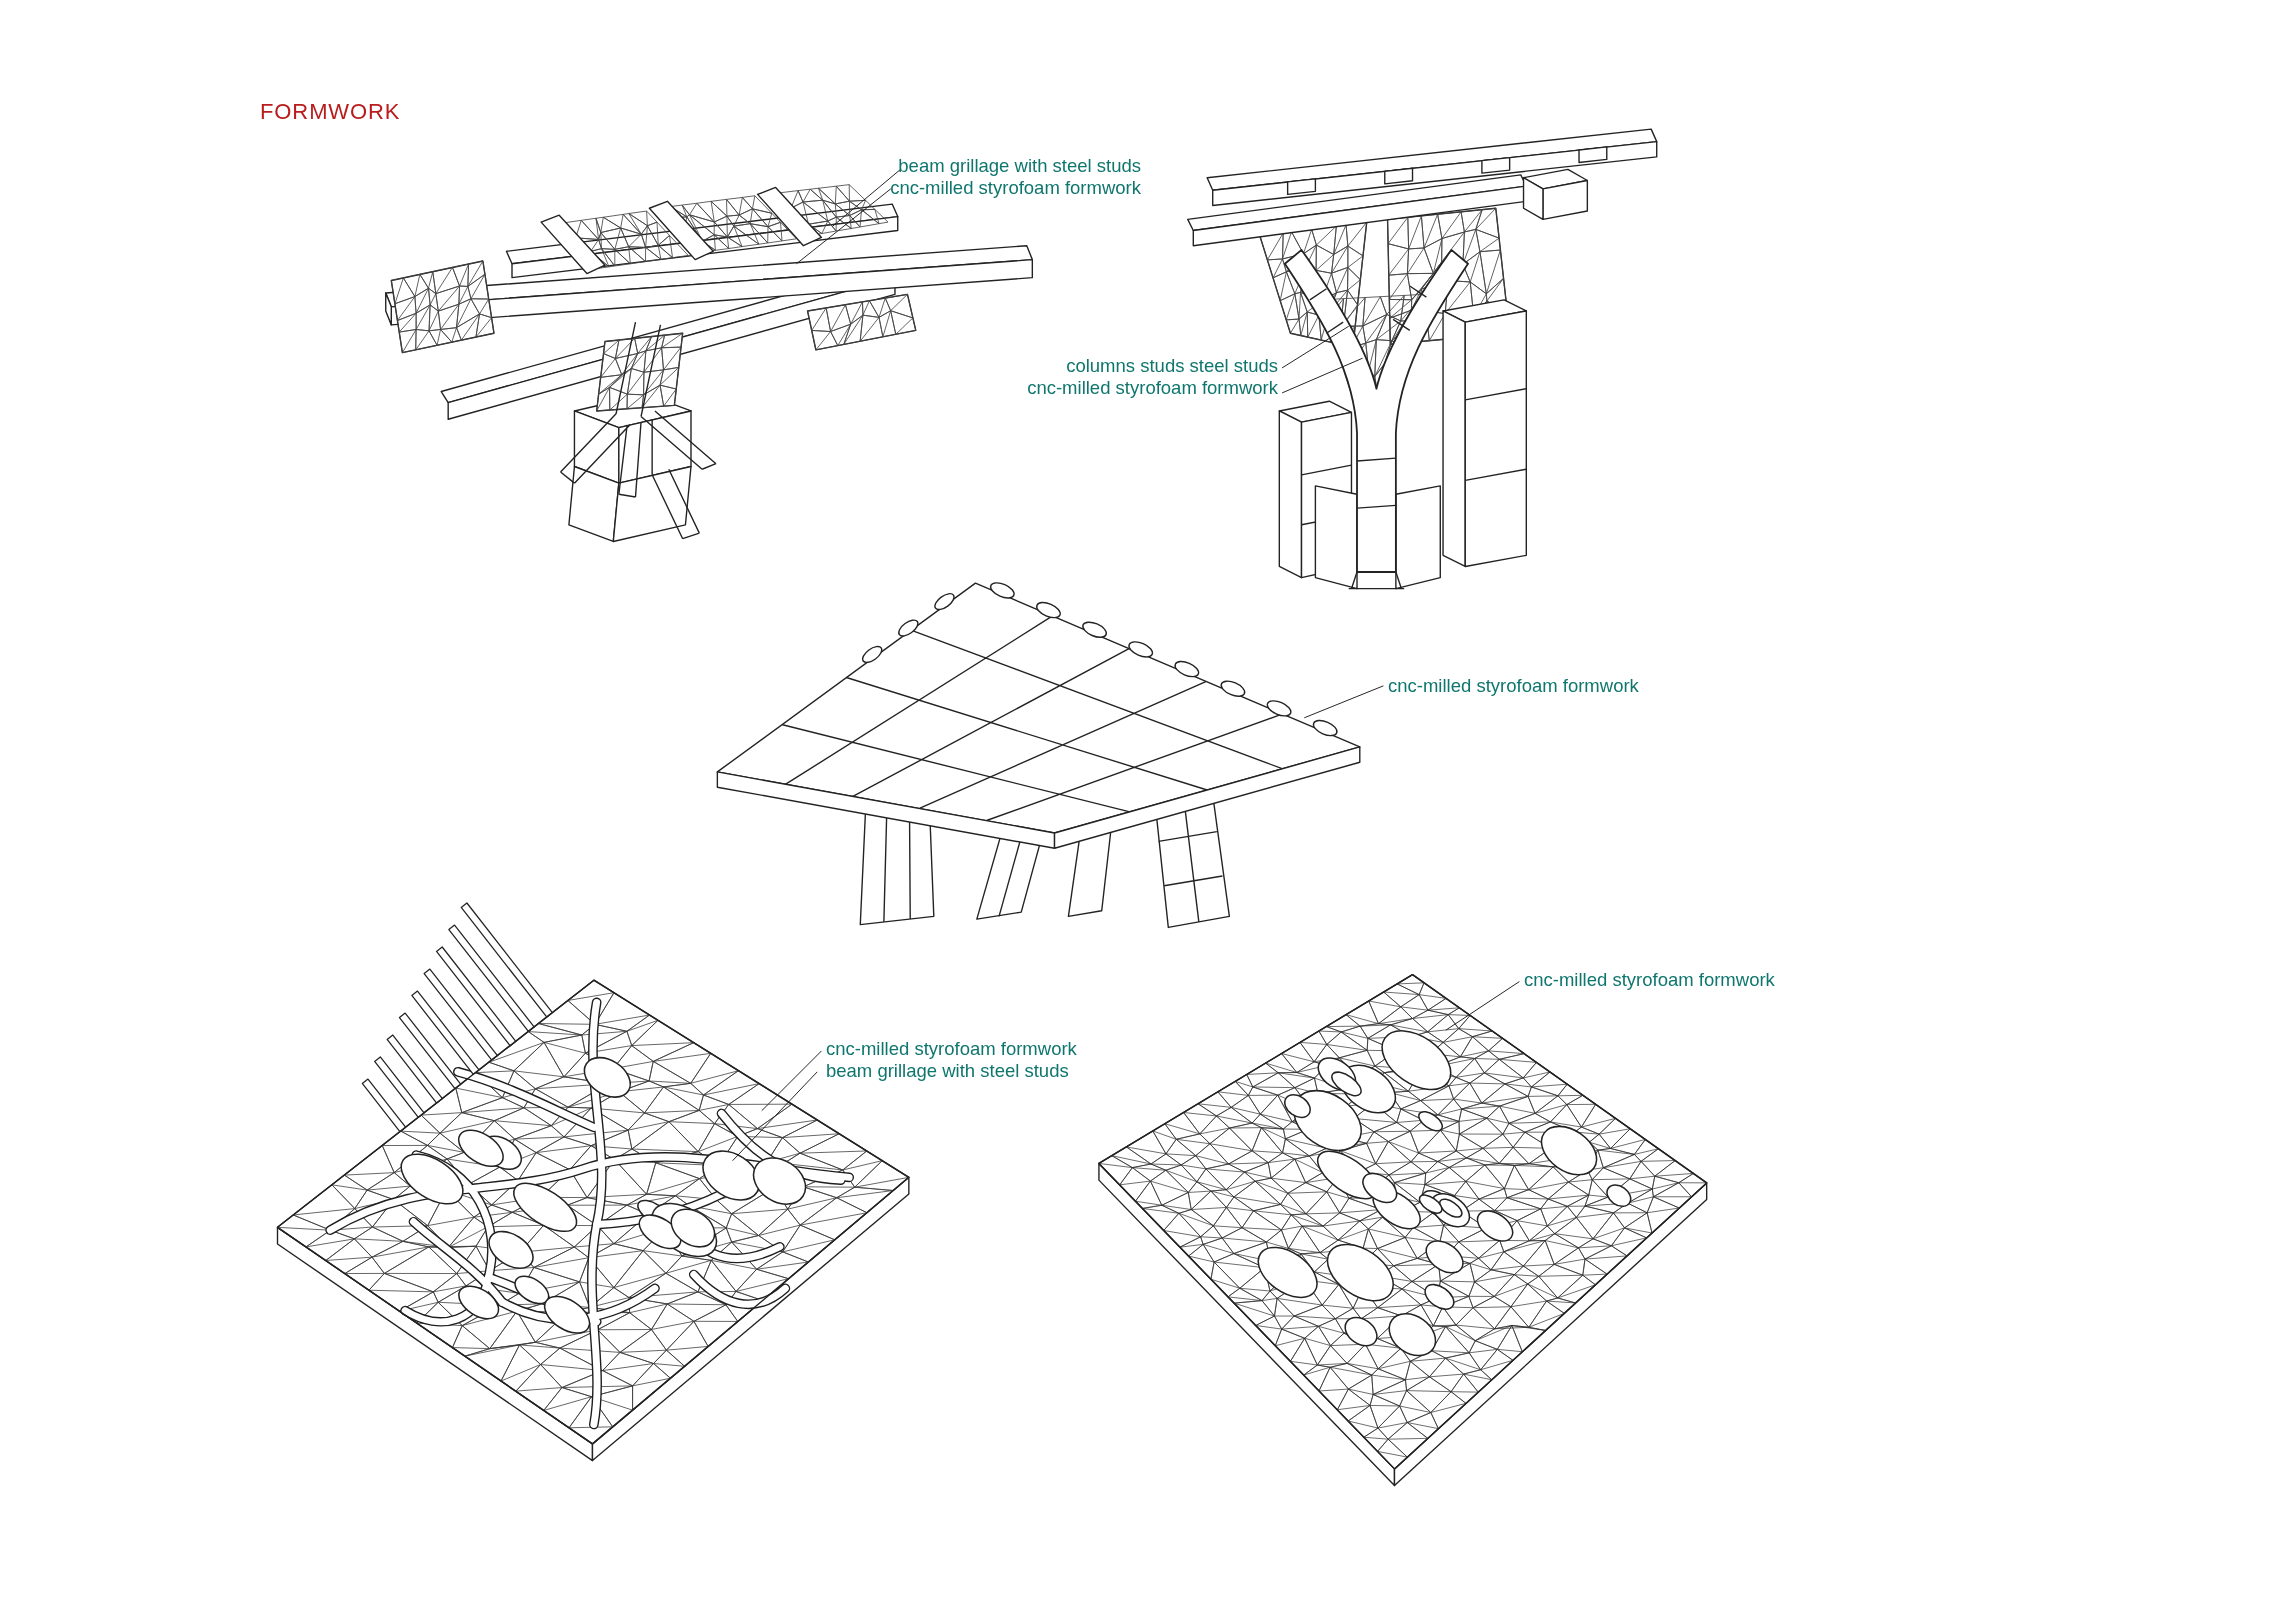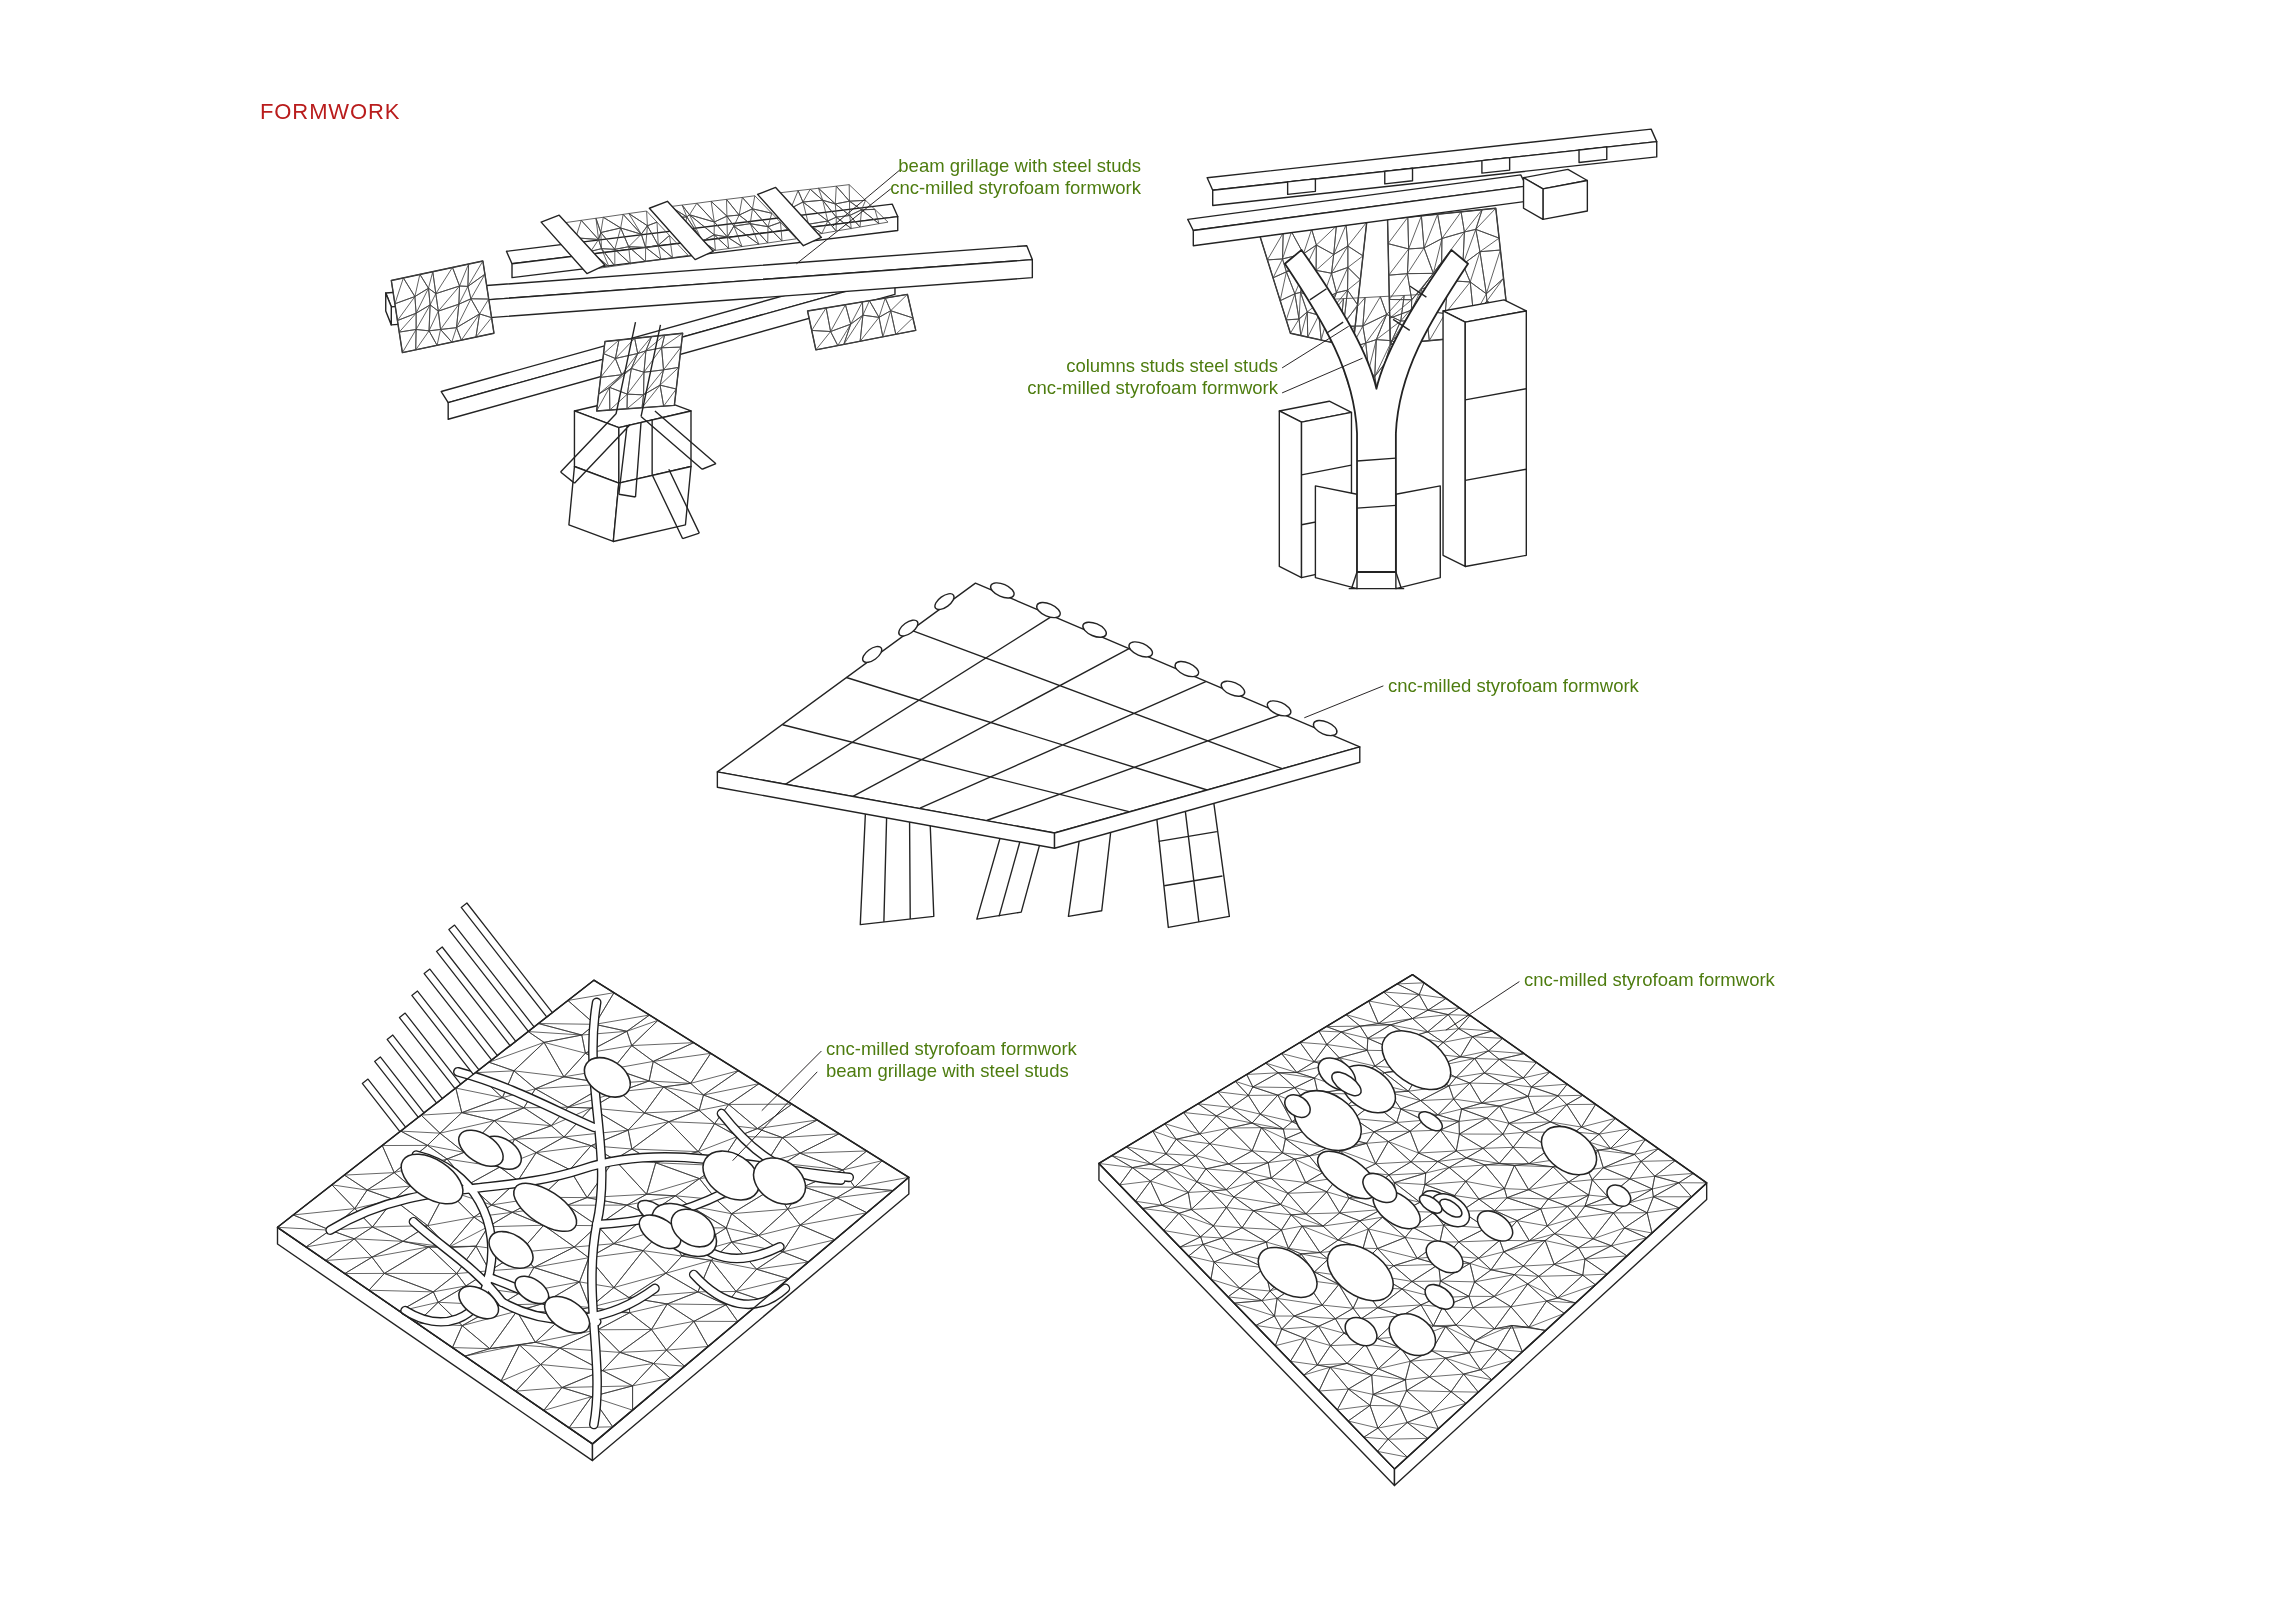--- a/index.html
+++ b/index.html
@@ -1,19 +1,19 @@
 <!DOCTYPE html>
 <html style="font-size:7.4px"><head>
 <meta charset="utf-8">
 <style>
   html,body{margin:0;padding:0;background:#ffffff;}
   body{width:2295px;height:1623px;position:relative;overflow:hidden;
        font-family:"Liberation Sans",sans-serif;color:#231f20;}
   #canvas{position:absolute;left:0;top:0;width:2295px;height:1623px;}
-  .lbl{position:absolute;font-size:18.5px;line-height:22px;white-space:nowrap;color:#4d7c0f;}
+  .lbl{position:absolute;font-size:18.5px;line-height:22px;white-space:nowrap;color:#0f766e;}
   .lbl.r{text-align:right;}
   #page-title{position:absolute;left:260px;top:69px;font-size:22px;font-weight:400;
               letter-spacing:0.9px;color:#b91c1c;margin-top:30px;}
 </style>
 </head>
 <body>
 
 <div id="page-title">FORMWORK</div>
 
 <svg id="canvas" viewBox="0 0 1654 1169" preserveAspectRatio="none" xmlns="http://www.w3.org/2000/svg">

